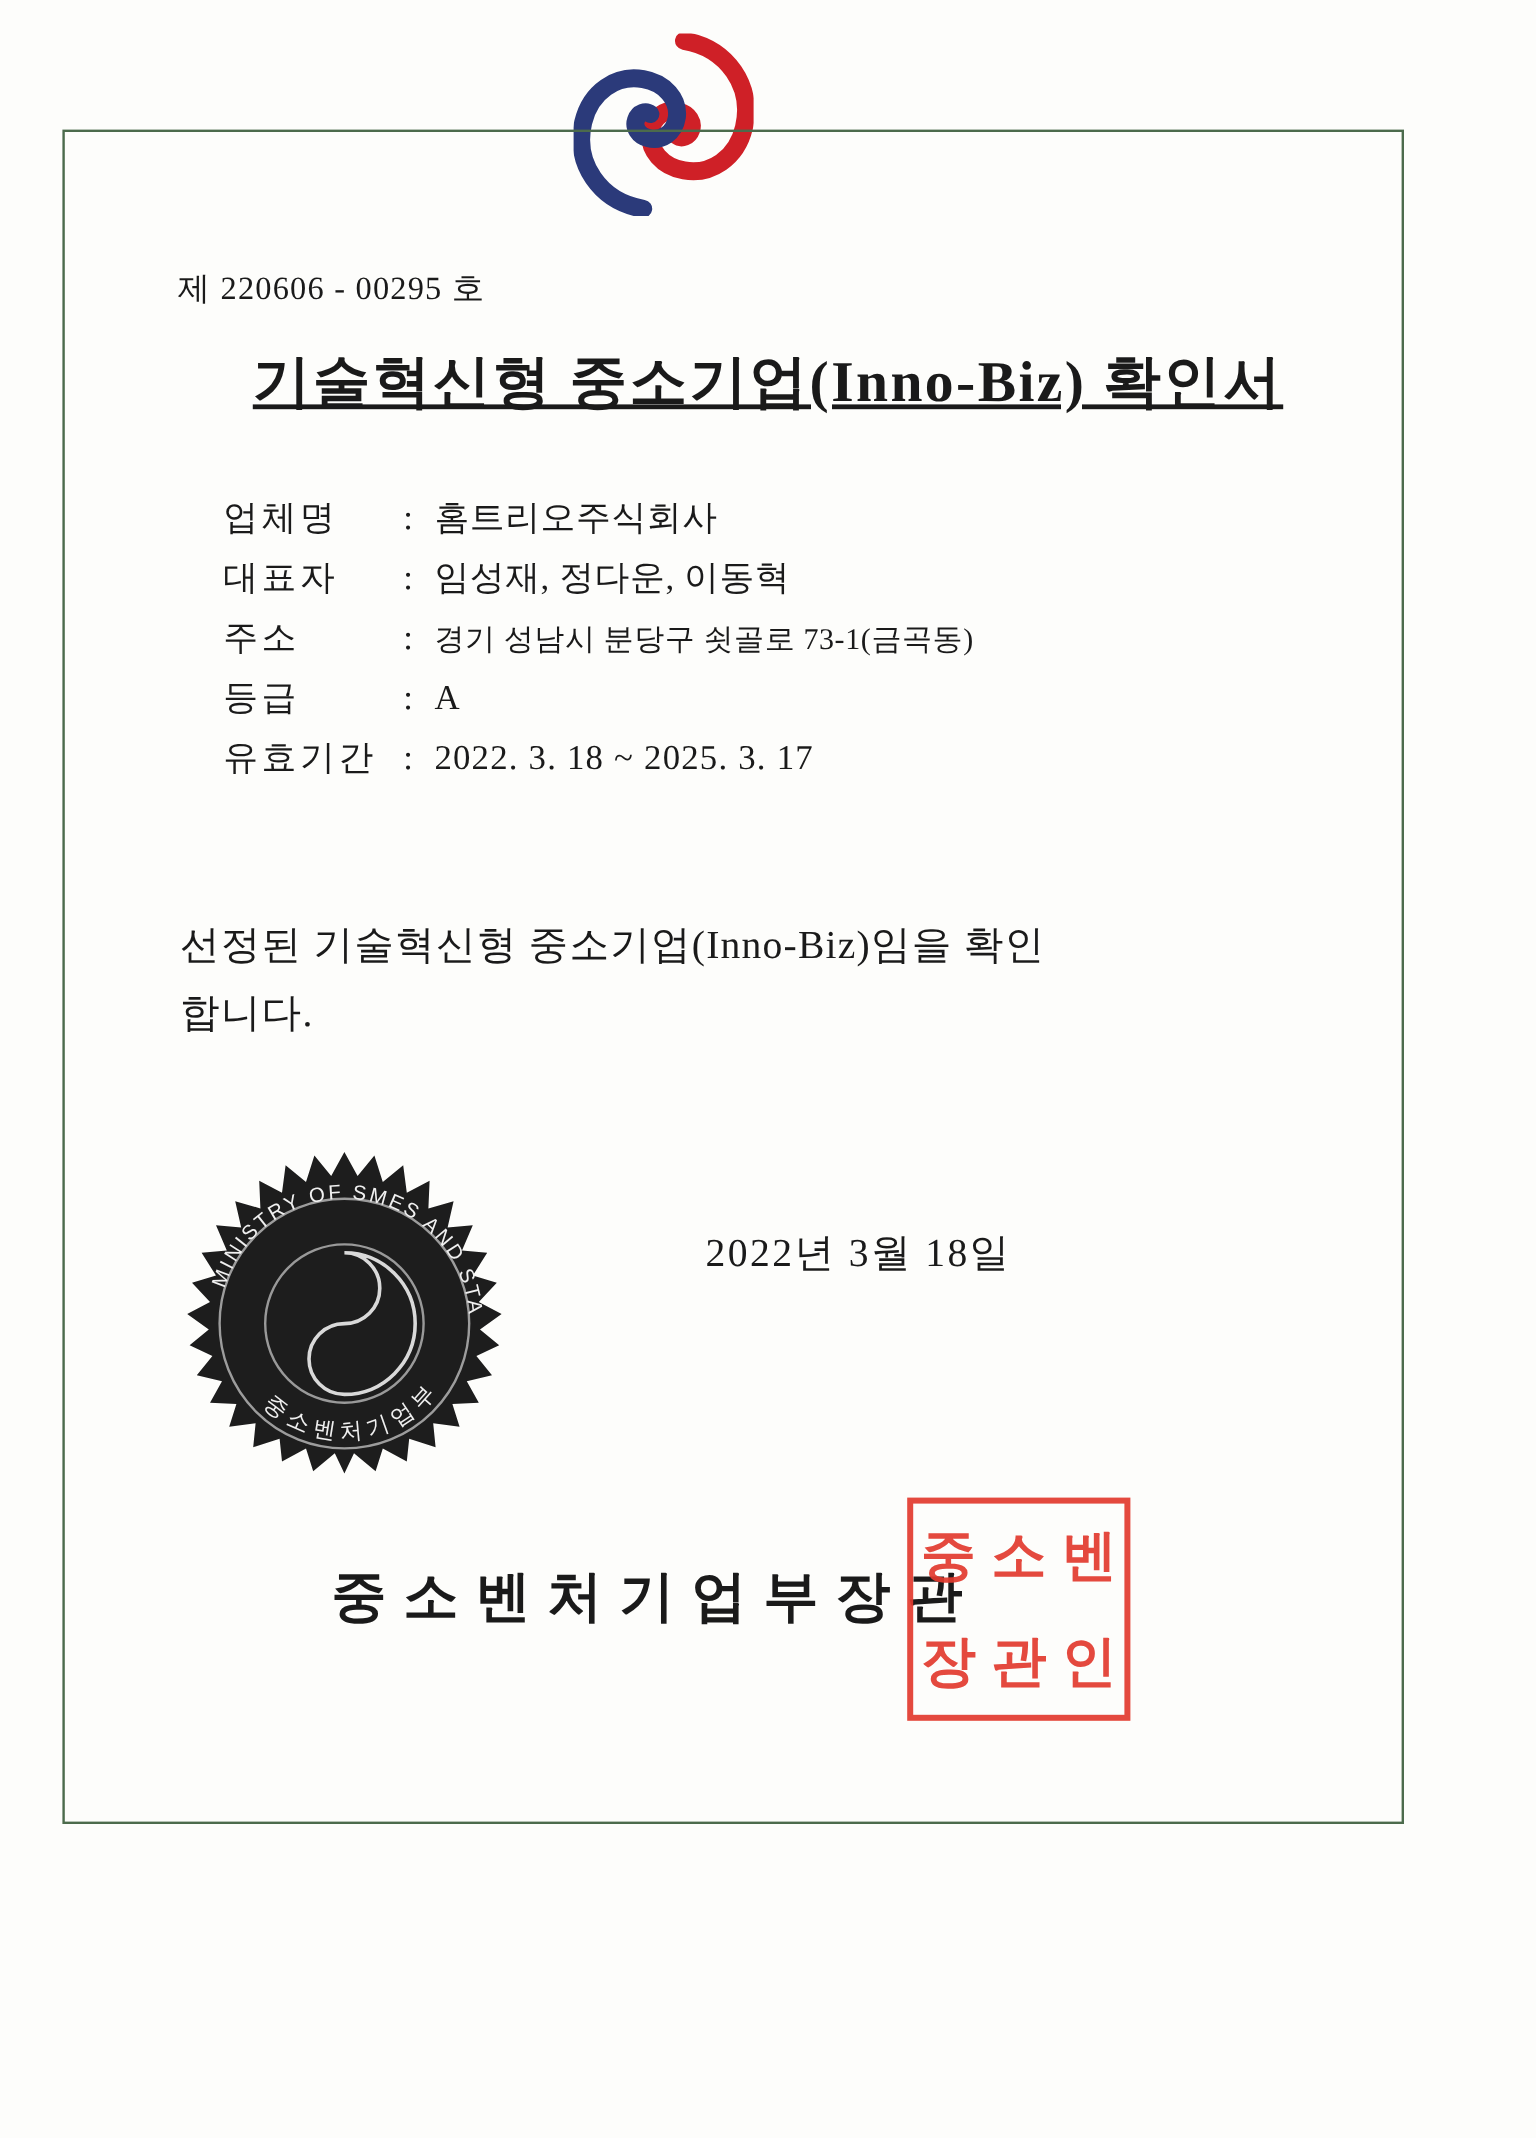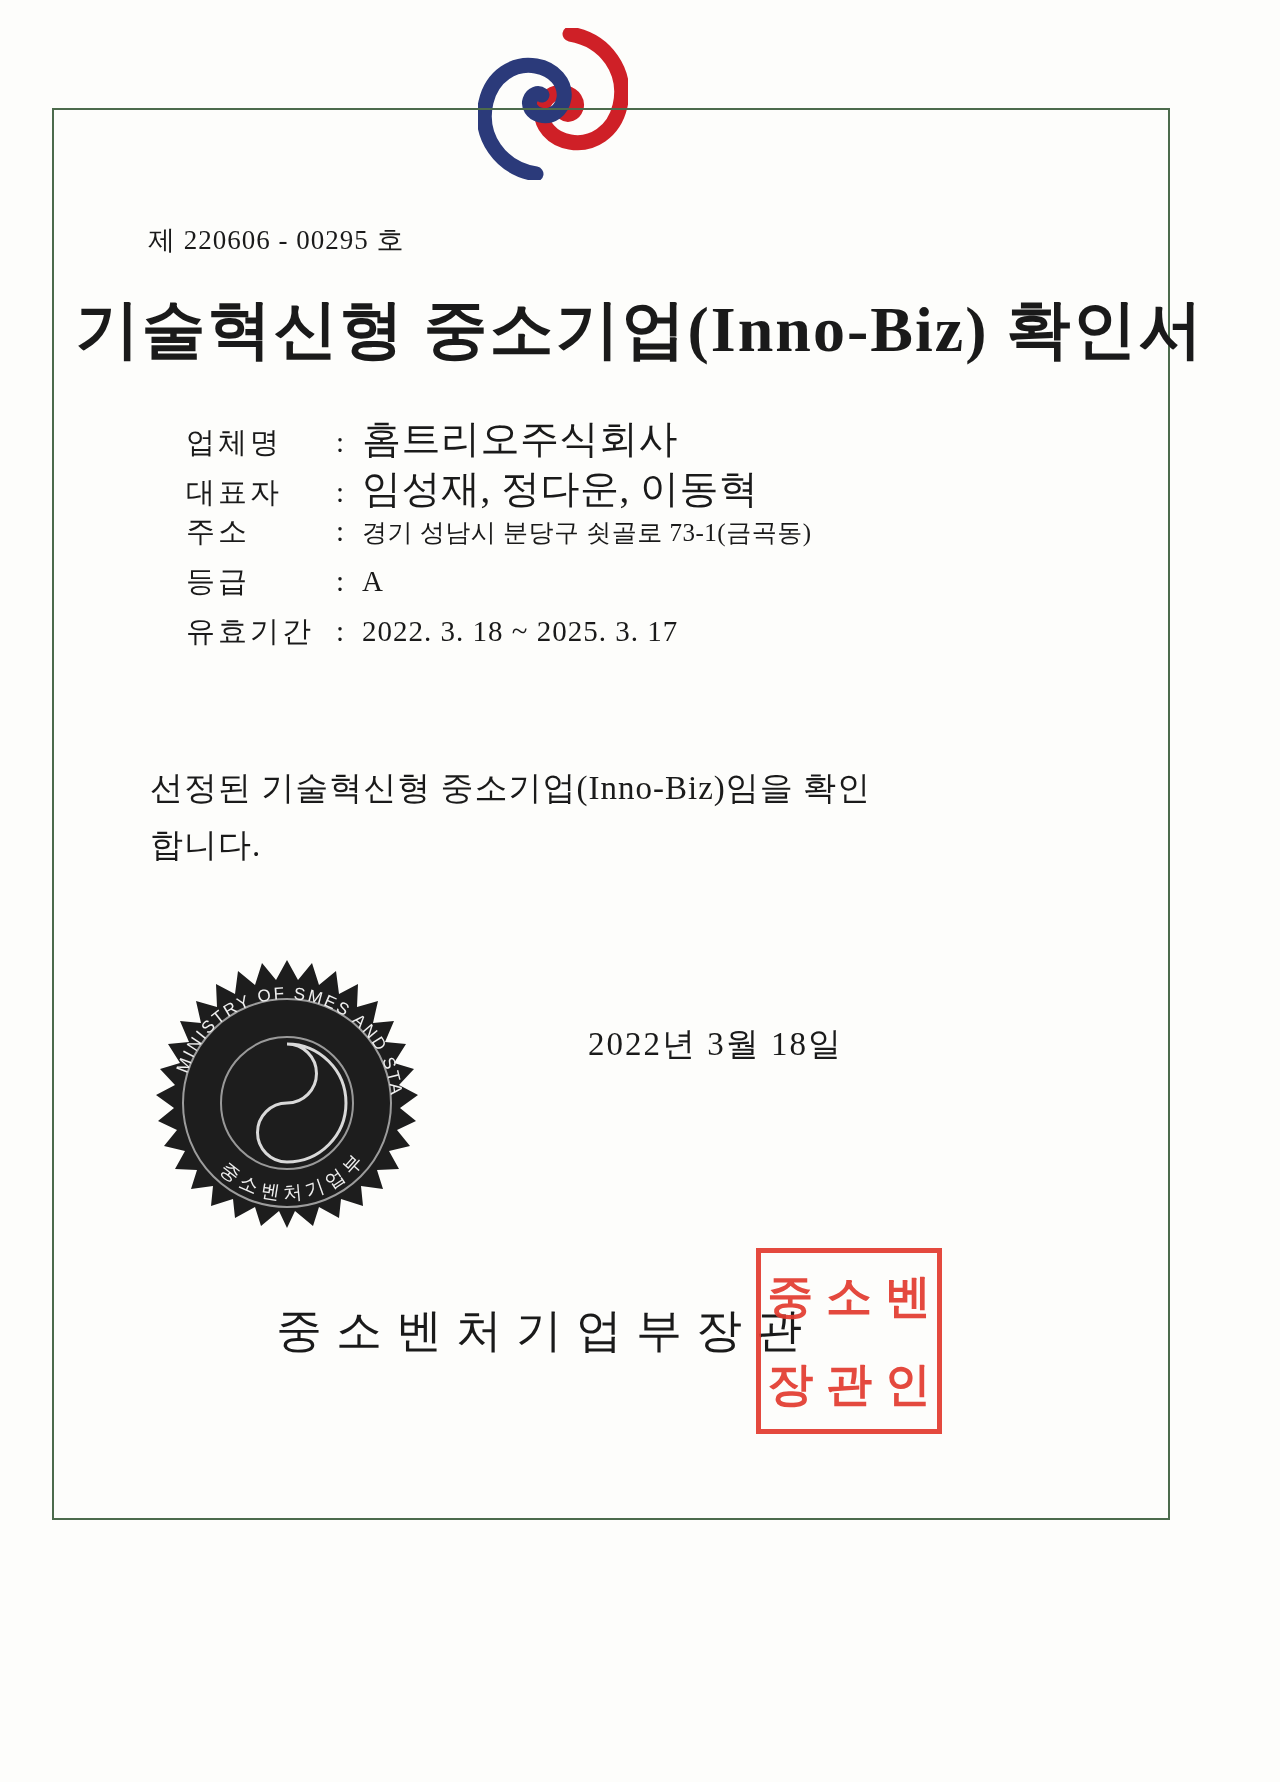--- a/index.html
+++ b/index.html
@@ -54,24 +54,25 @@
     font-family: "Liberation Serif", serif;
   }
 
   
   #title {
     position: absolute;
     left: 0;
     top: 286px;
     width: 1280px;
     text-align: center;
-    font-size: 64px;
+    font-size: 48px;
     font-weight: bold;
     letter-spacing: 2px;
     white-space: nowrap;
+    text-decoration: underline;
   }
 
   
   #fields {
     position: absolute;
     left: 186px;
     top: 412px;
     width: 900px;
   }
   .field-row {
@@ -83,21 +84,21 @@
     width: 150px;
     font-size: 29px;
     letter-spacing: 3px;
     white-space: nowrap;
   }
   .field-colon {
     width: 26px;
     font-size: 29px;
   }
   .field-value {
-    font-size: 39px;
+    font-size: 29px;
     white-space: nowrap;
     letter-spacing: 0.5px;
   }
   .field-value.small {
     font-size: 25px;
   }
   .field-value.latin {
     font-size: 29px;
     letter-spacing: 1px;
   }
@@ -134,21 +135,21 @@
   }
 
   
   #issuer {
     position: absolute;
     left: 276px;
     top: 1300px;
     font-size: 46px;
     letter-spacing: 14px;
     white-space: nowrap;
-    font-weight: normal;
+    font-weight: bold;
   }
 
   
   #red-stamp {
     position: absolute;
     left: 756px;
     top: 1248px;
     width: 186px;
     height: 186px;
     border: 5px solid #e23a2e;

